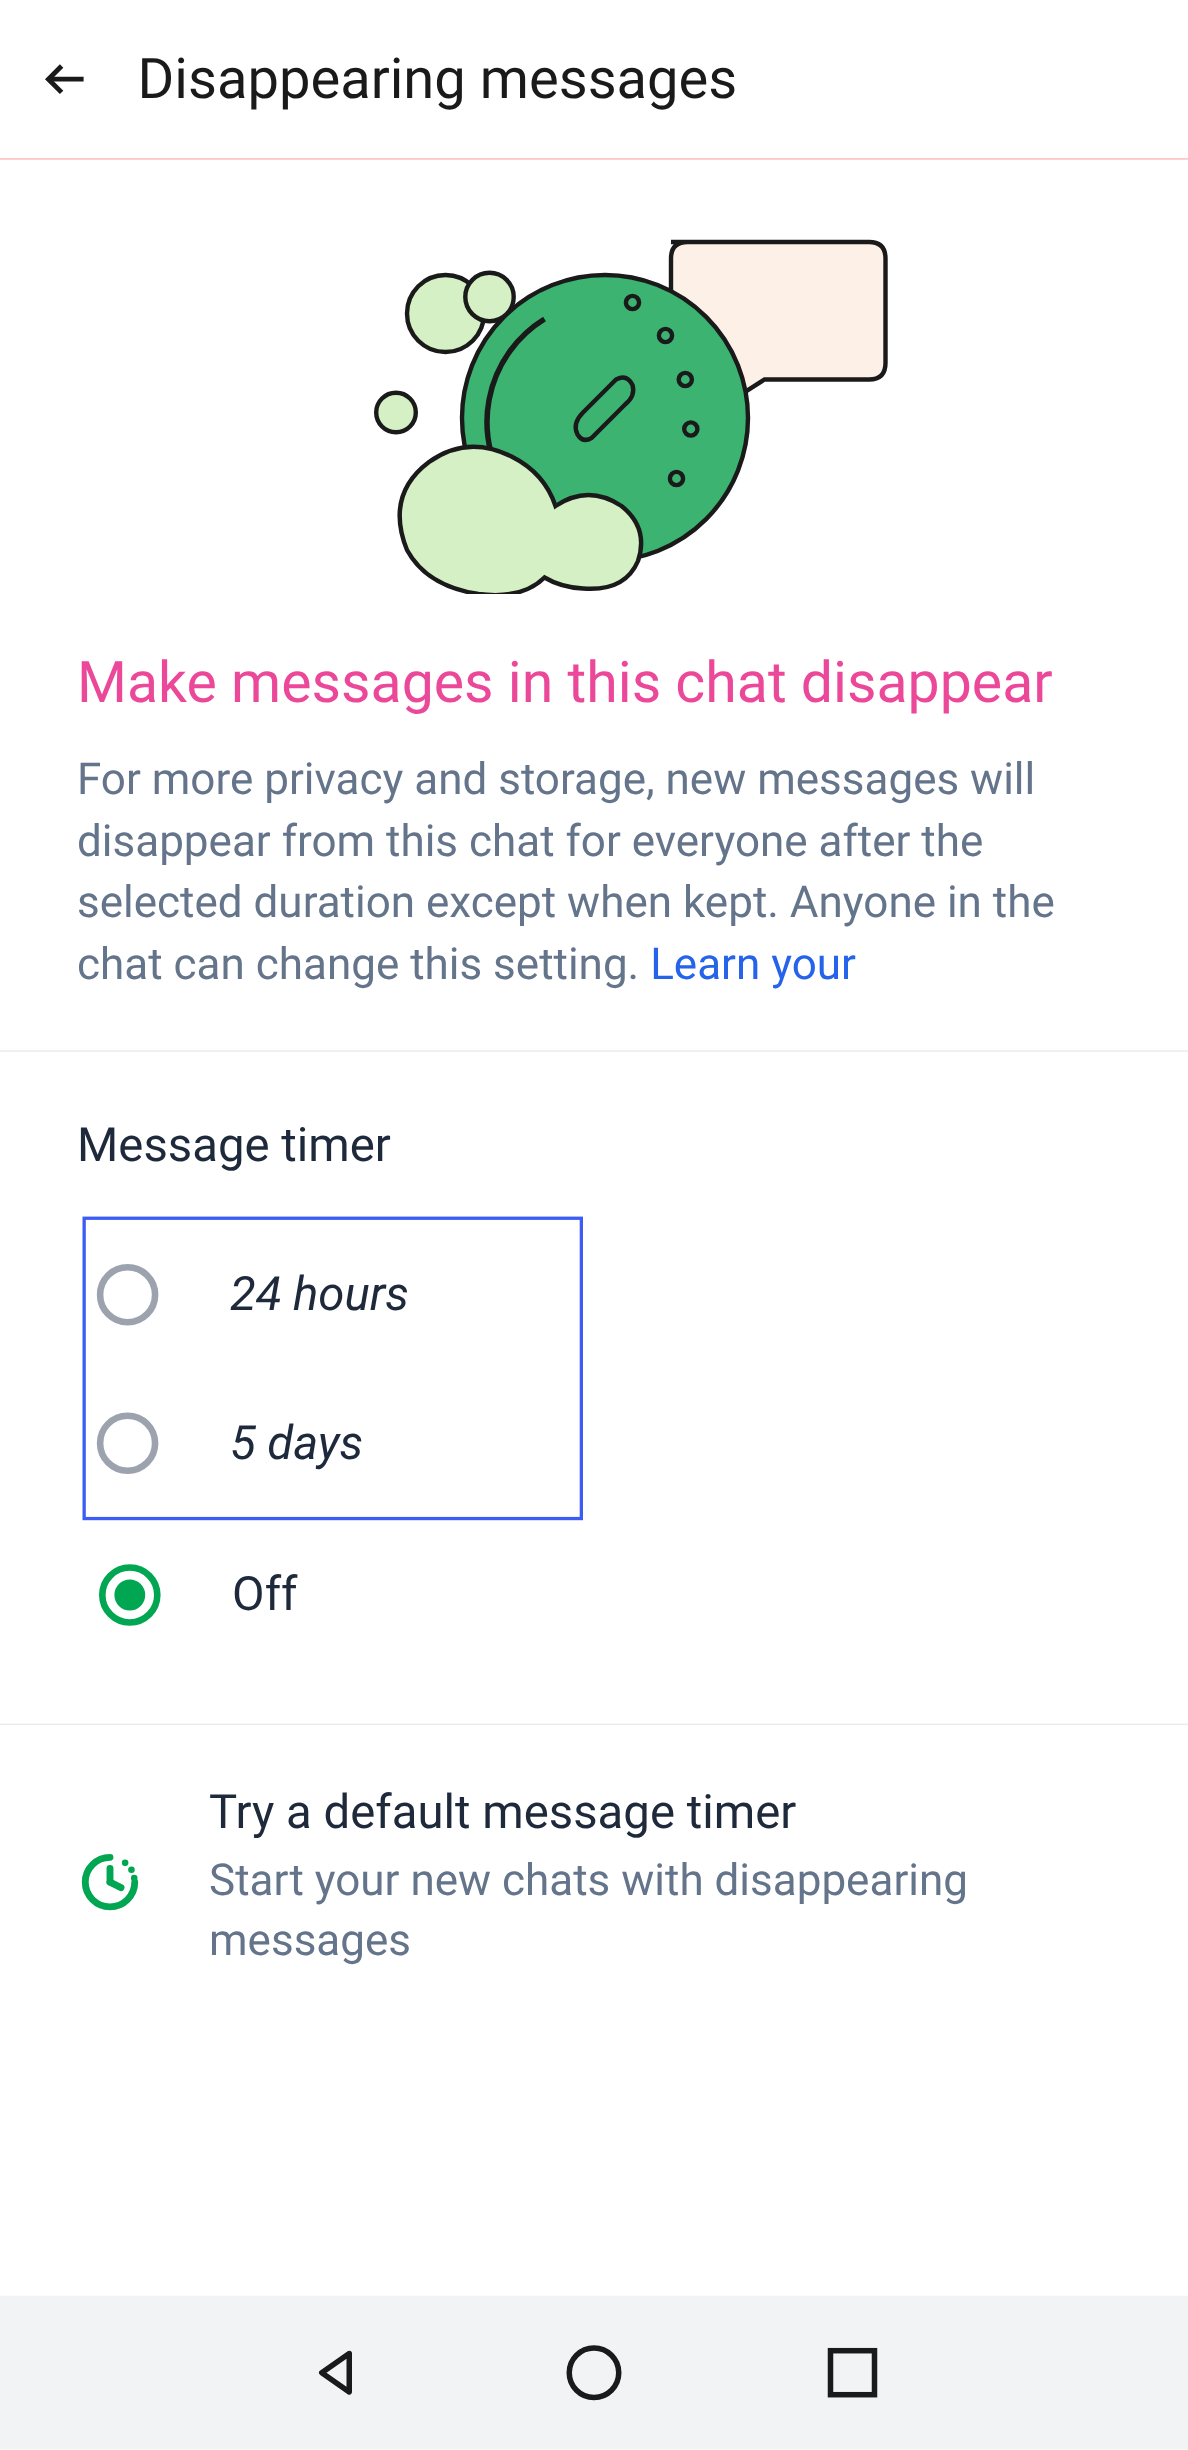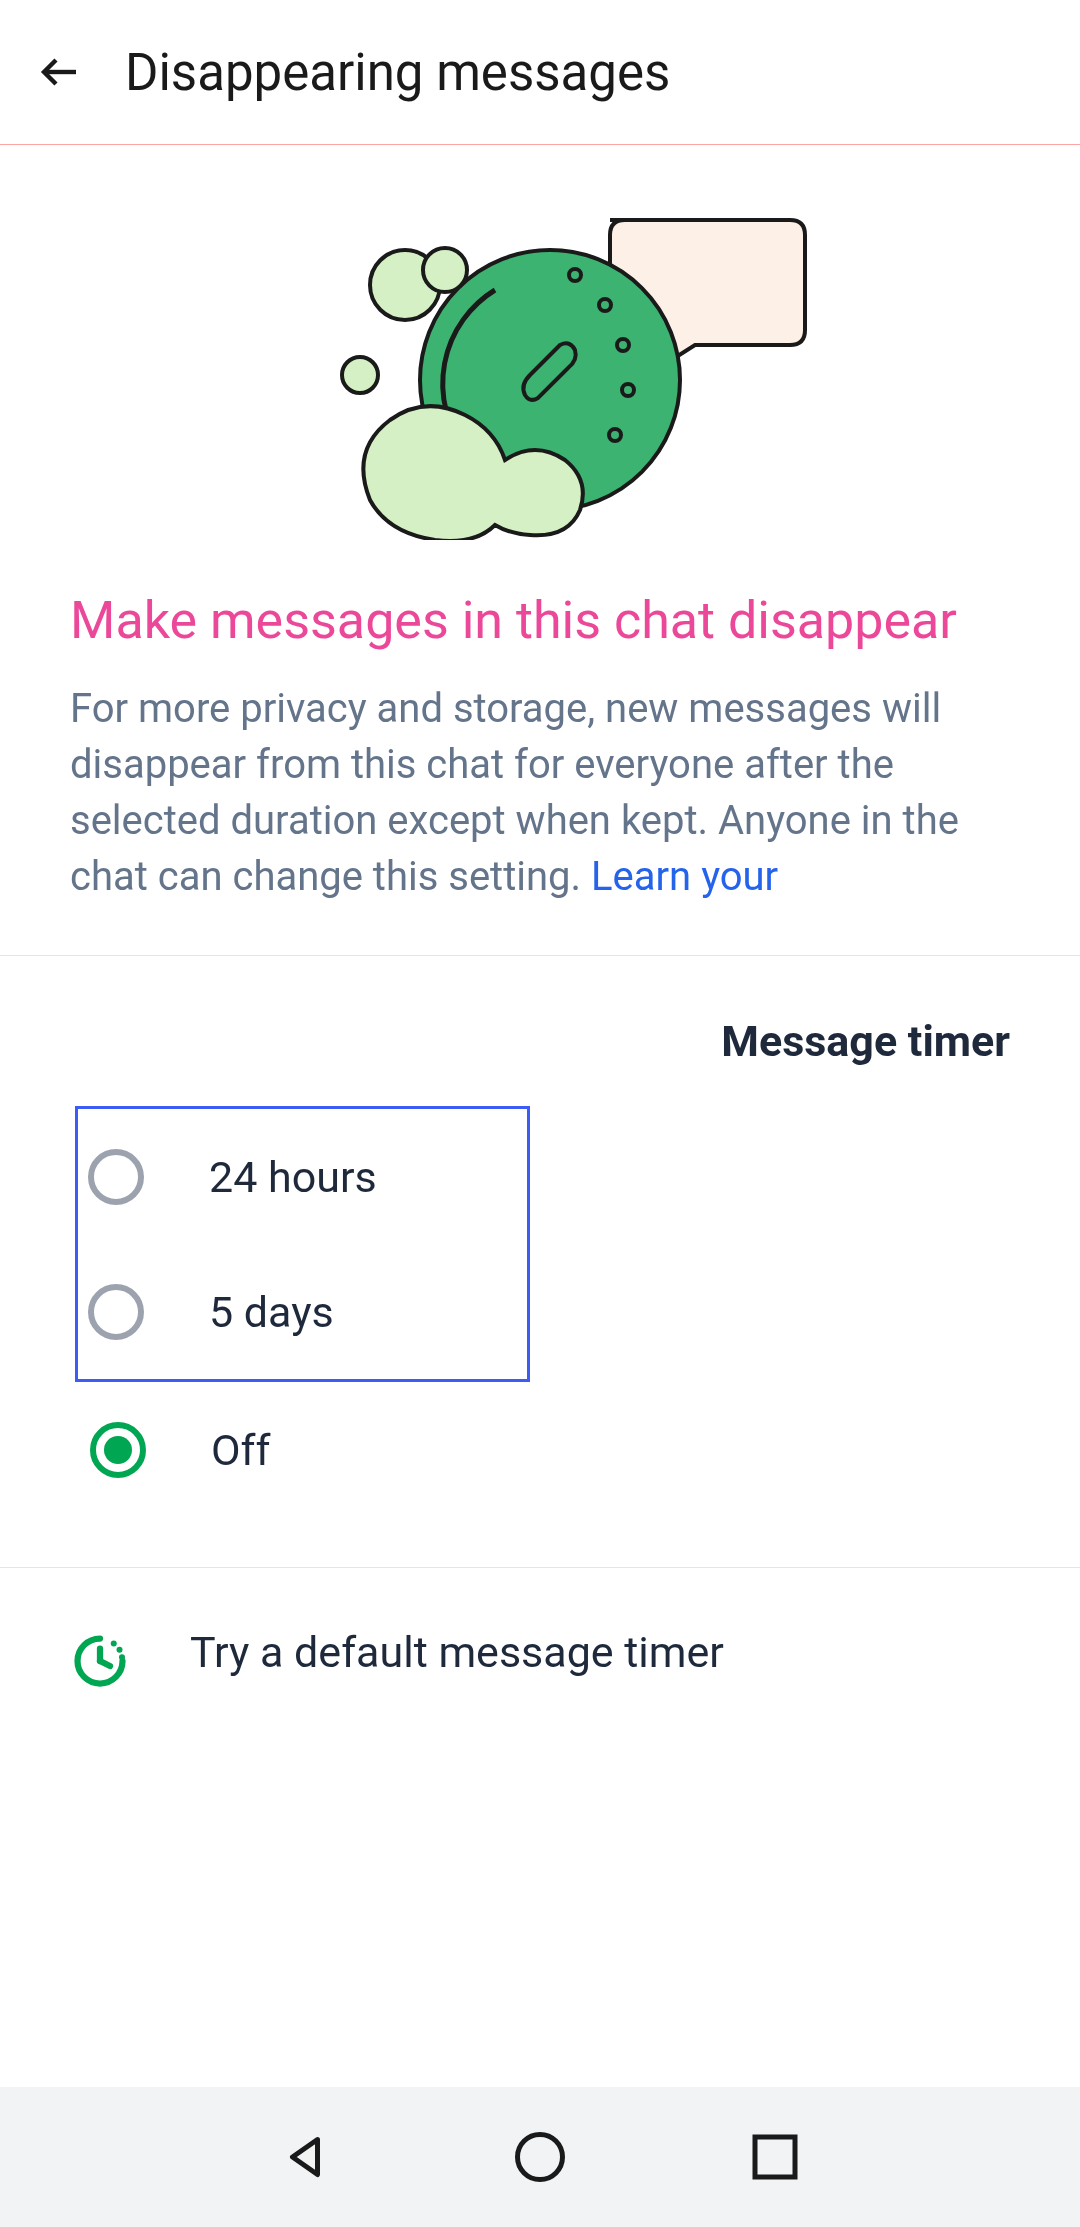--- a/index.html
+++ b/index.html
@@ -73,38 +73,38 @@
     .divider {
       height: 1px;
       background: #e5e5e5;
       width: 100%;
     }
     .timer-section {
       padding: 60px 70px 50px 70px;
     }
     .timer-title {
       font-size: 43px;
-      font-weight: 700;
+      font-weight: 400;
       color: #1e293b;
       margin-bottom: 40px;
-      text-align: right;
     }
     .highlight-box {
       border: 3px solid #3b5cf5;
       padding: 0;
       margin-left: 5px;
       width: 455px;
     }
     .radio-option {
       display: flex;
       align-items: center;
       gap: 65px;
       padding: 30px 10px;
       cursor: pointer;
       height: 135px;
+      font-style: italic;
     }
     .radio-option-outside {
       display: flex;
       align-items: center;
       gap: 65px;
       padding: 30px 15px;
       cursor: pointer;
       height: 135px;
       margin-left: 5px;
     }
@@ -262,20 +262,21 @@
       <path d="M 12 3 A 9 9 0 1 0 21 12" stroke="#00a651" stroke-width="2.5" stroke-linecap="round"></path>
       <circle cx="17.5" cy="5" r="1.2" fill="#00a651"></circle>
       <circle cx="19.8" cy="7.5" r="1.2" fill="#00a651"></circle>
       <circle cx="20.8" cy="10.5" r="1.2" fill="#00a651"></circle>
       <line x1="12" y1="12" x2="12" y2="7" stroke="#00a651" stroke-width="2.5" stroke-linecap="round"></line>
       <line x1="12" y1="12" x2="16" y2="14" stroke="#00a651" stroke-width="2.5" stroke-linecap="round"></line>
     </svg>
   </div>
   <div class="default-timer-content">
     <div class="default-timer-title">Try a default message timer</div>
+    <div class="default-timer-subtitle">Start your new chats with disappearing messages</div>
   </div>
 </div>
 
 <div class="nav-bar">
   <div class="nav-button">
     <svg viewBox="0 0 24 24" fill="none" stroke="#1a1a1a" stroke-width="2">
       <path d="M 17 5 L 7 12 L 17 19 Z" stroke-linejoin="round"></path>
     </svg>
   </div>
   <div class="nav-button">

